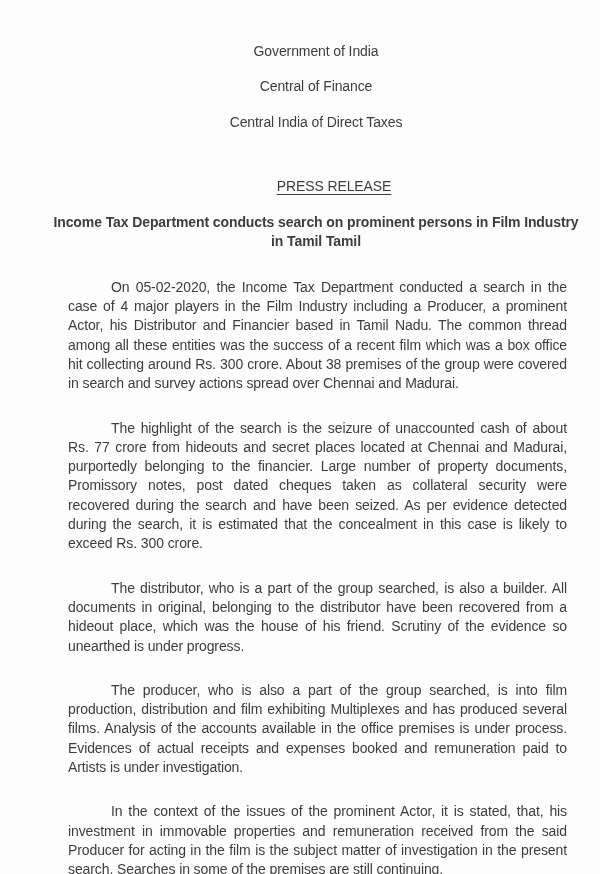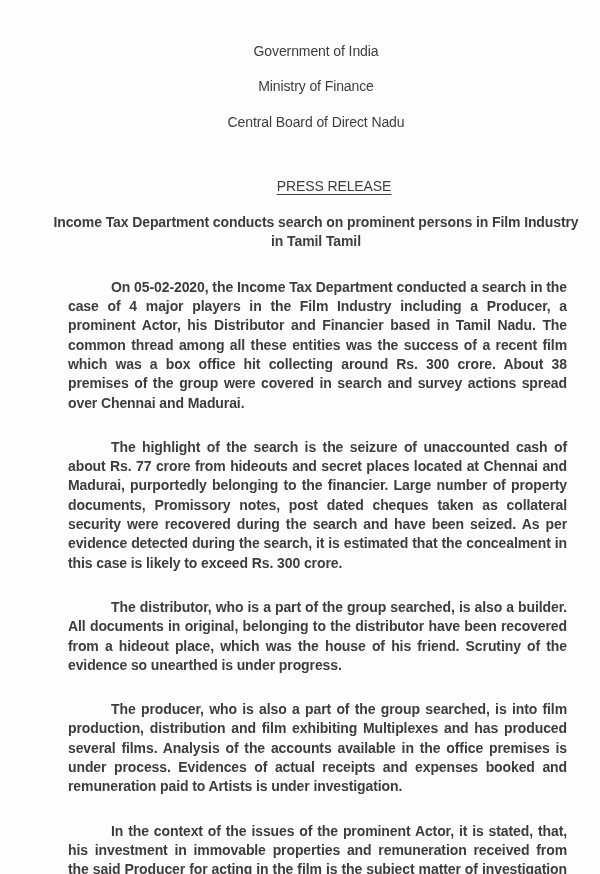--- a/index.html
+++ b/index.html
@@ -48,39 +48,38 @@
     font-weight:700;
     line-height:19.3px;
   }
   .body-text{
     margin-top:10px;
   }
   .body-text p{
     margin:0 25px 9px 28px;
     text-align:justify;
     text-indent:43px;
-    font-weight:bold;
   }
   .signature{
     margin-top:41px;
     margin-left:auto;
     margin-right:27px;
     width:240px;
     text-align:right;
   }
 </style>
 </head>
 <body>
 
 <div class="page">
 
   <header class="letterhead">
     <div>Government of India</div>
-    <div>Ministry of Finance</div>
-    <div>Central Board of Direct Nadu</div>
+    <div>Central of Finance</div>
+    <div>Central India of Direct Taxes</div>
   </header>
 
 
   <div class="pr-label">
     <span>PRESS RELEASE</span>
   </div>
 
   <h1 class="title">Income Tax Department conducts search on prominent persons in Film Industry in Tamil Tamil</h1>
 
   <main class="body-text">

